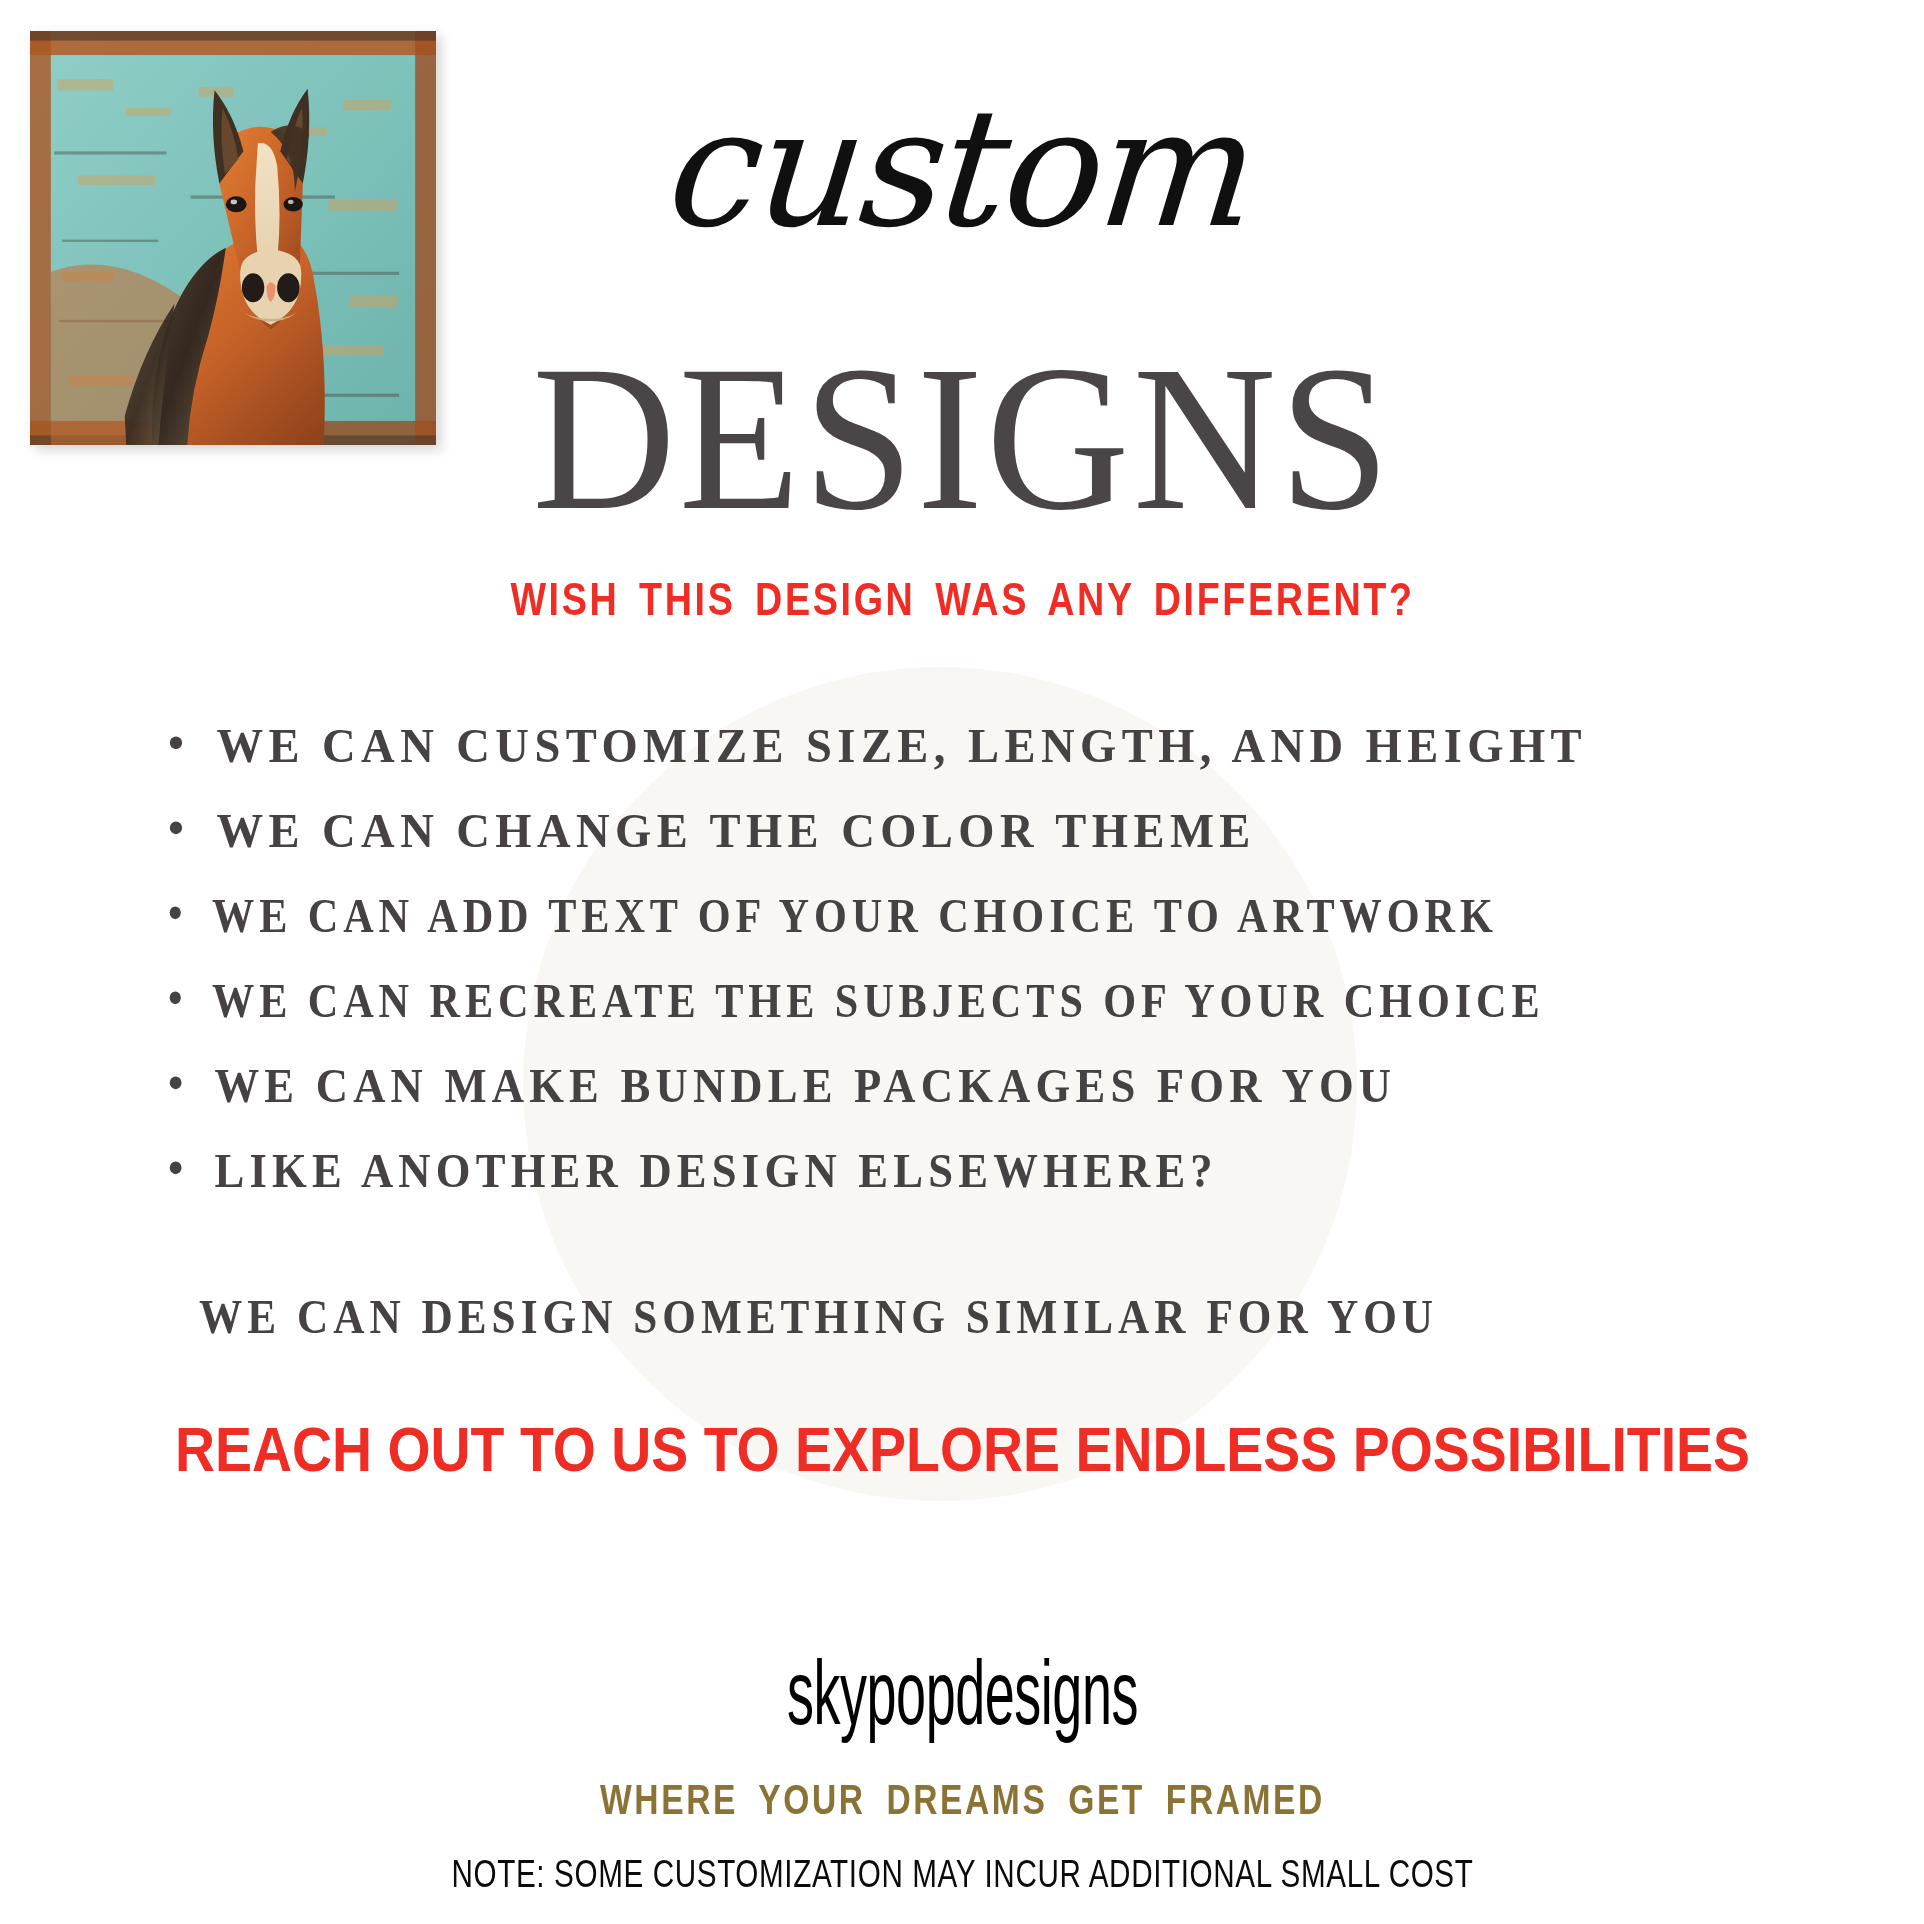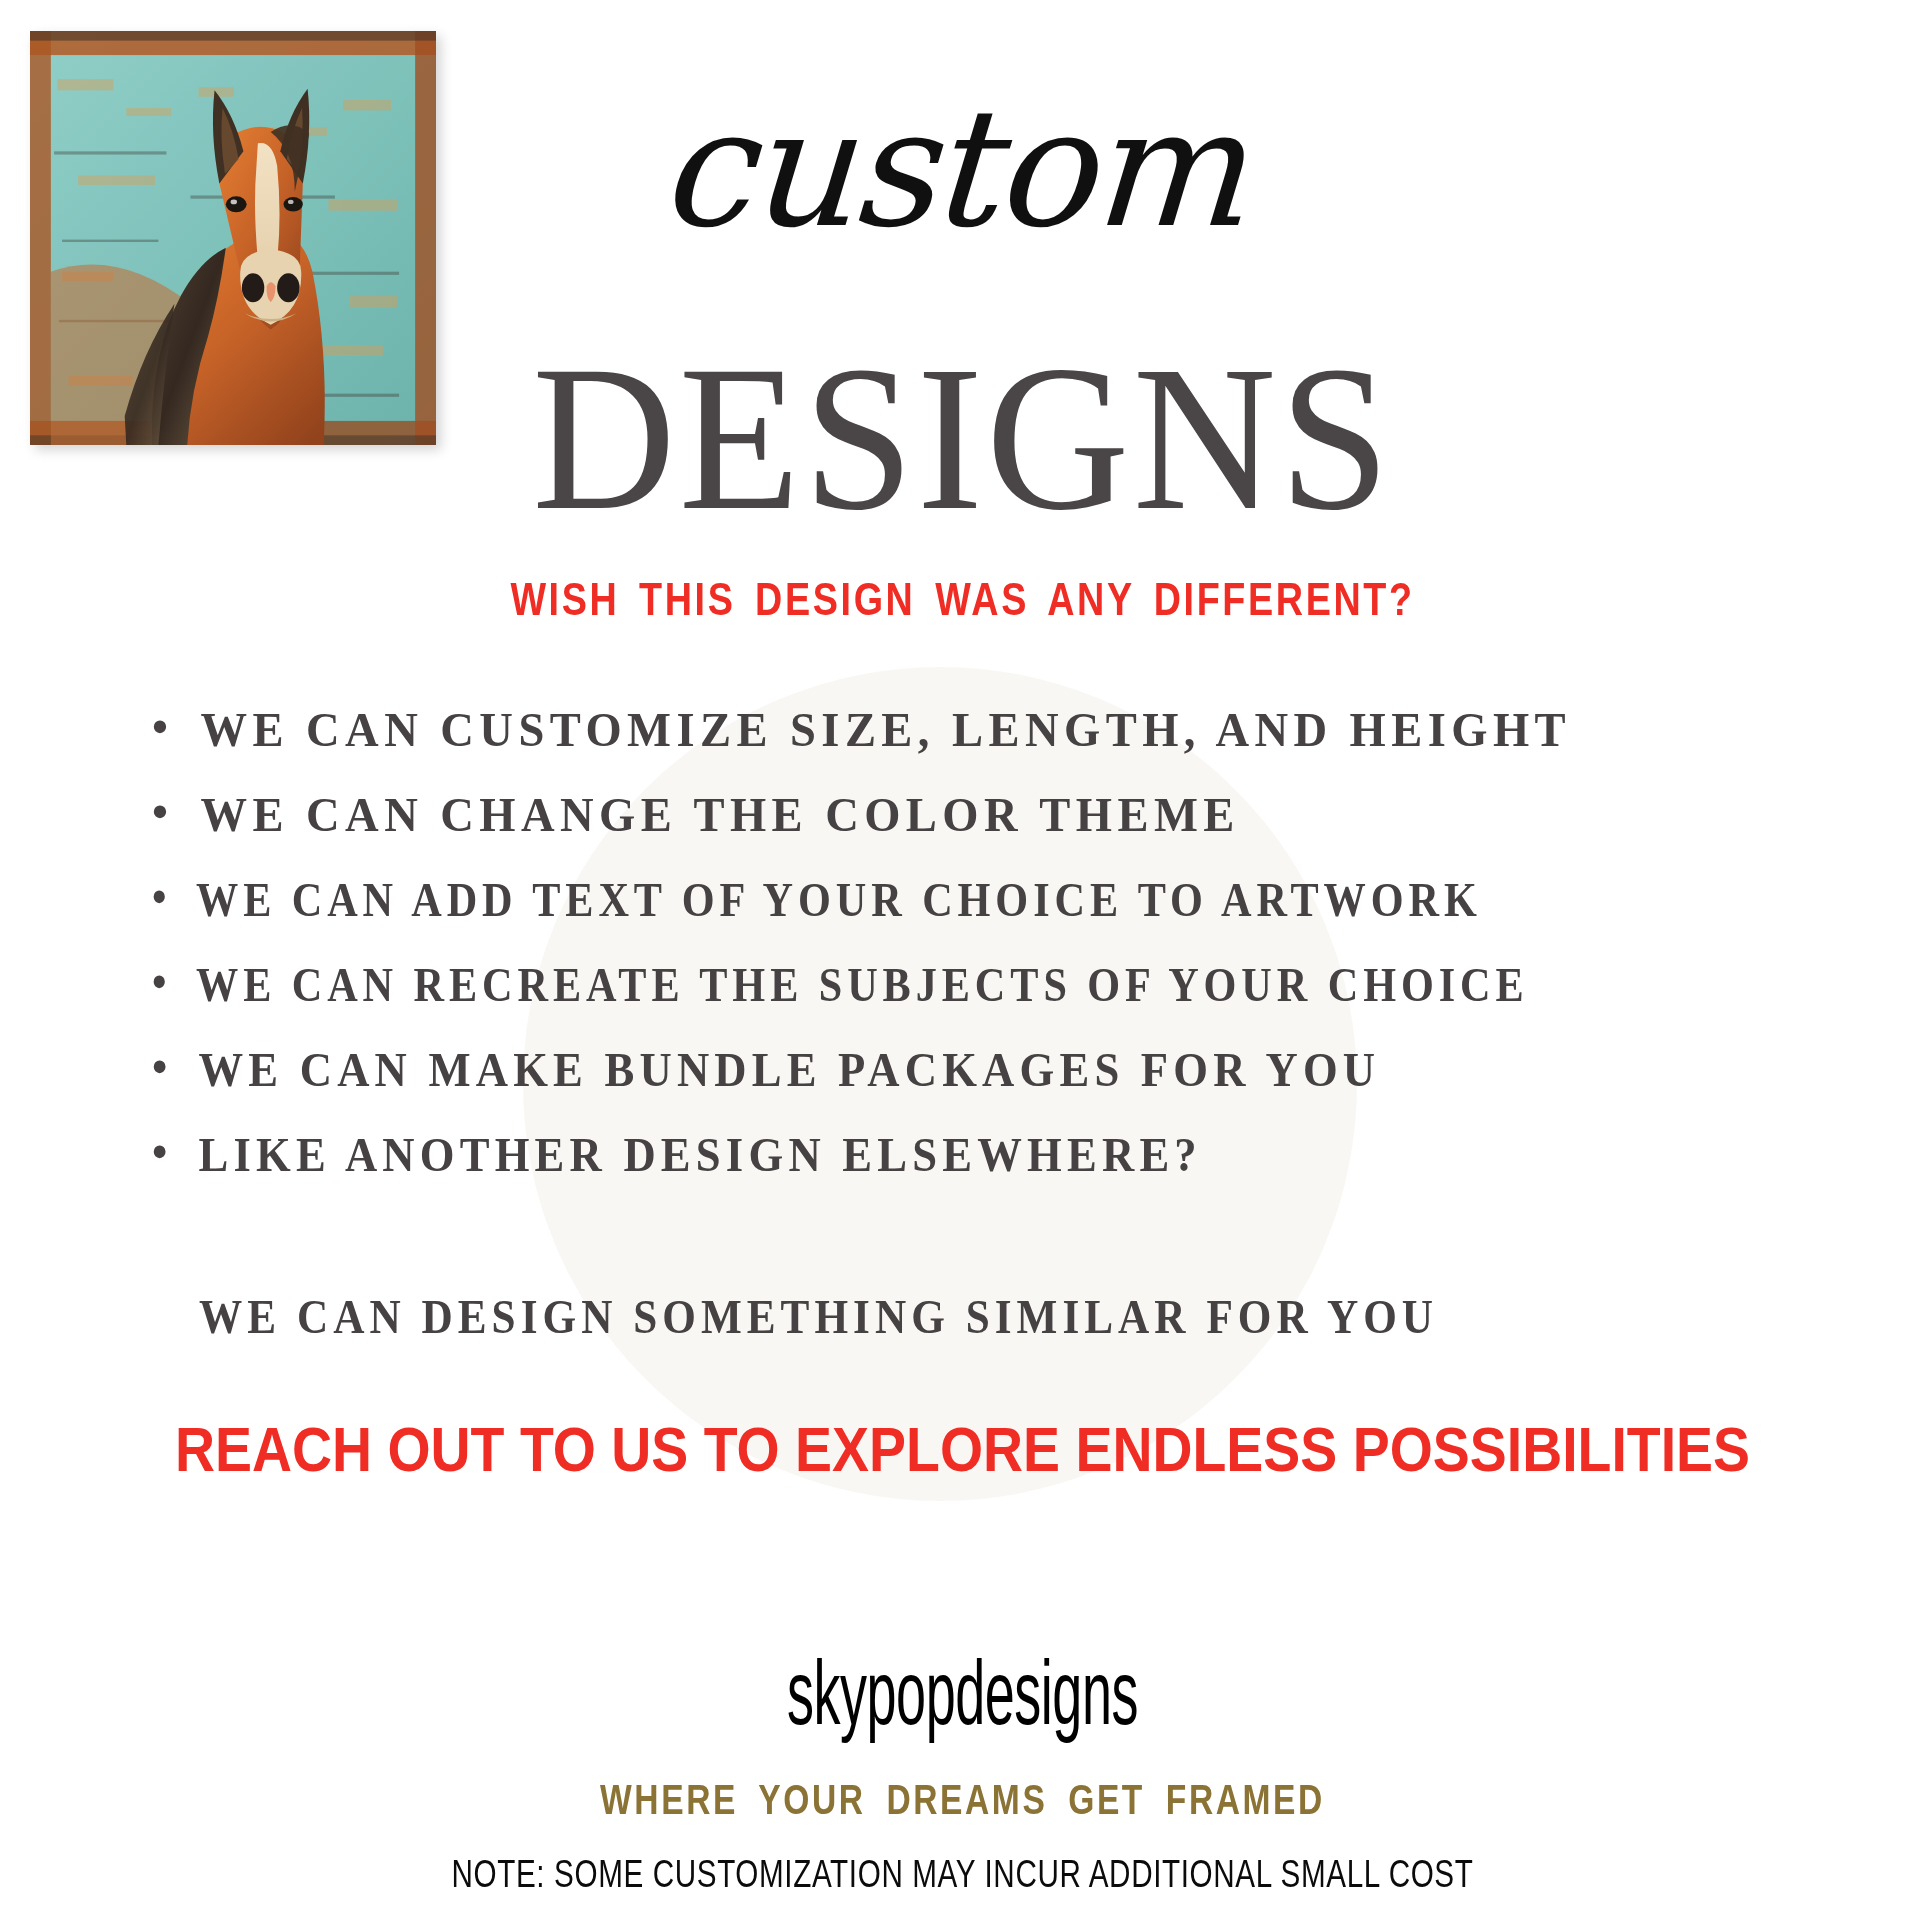--- a/index.html
+++ b/index.html
@@ -88,21 +88,21 @@
     word-spacing: 8px;
   }
 
   
   .bullets {
     position: absolute;
     left: 152px;
     top: 706px;
     width: 1700px;
     z-index: 4;
-    margin: 0;
+    margin: 16px;
     padding: 0;
     list-style: none;
   }
   .bullets li {
     position: relative;
     padding-left: 50px;
     margin: 0 0 37px 0;
     font-family: "Liberation Serif", serif;
     font-weight: 700;
     font-size: 48px;

